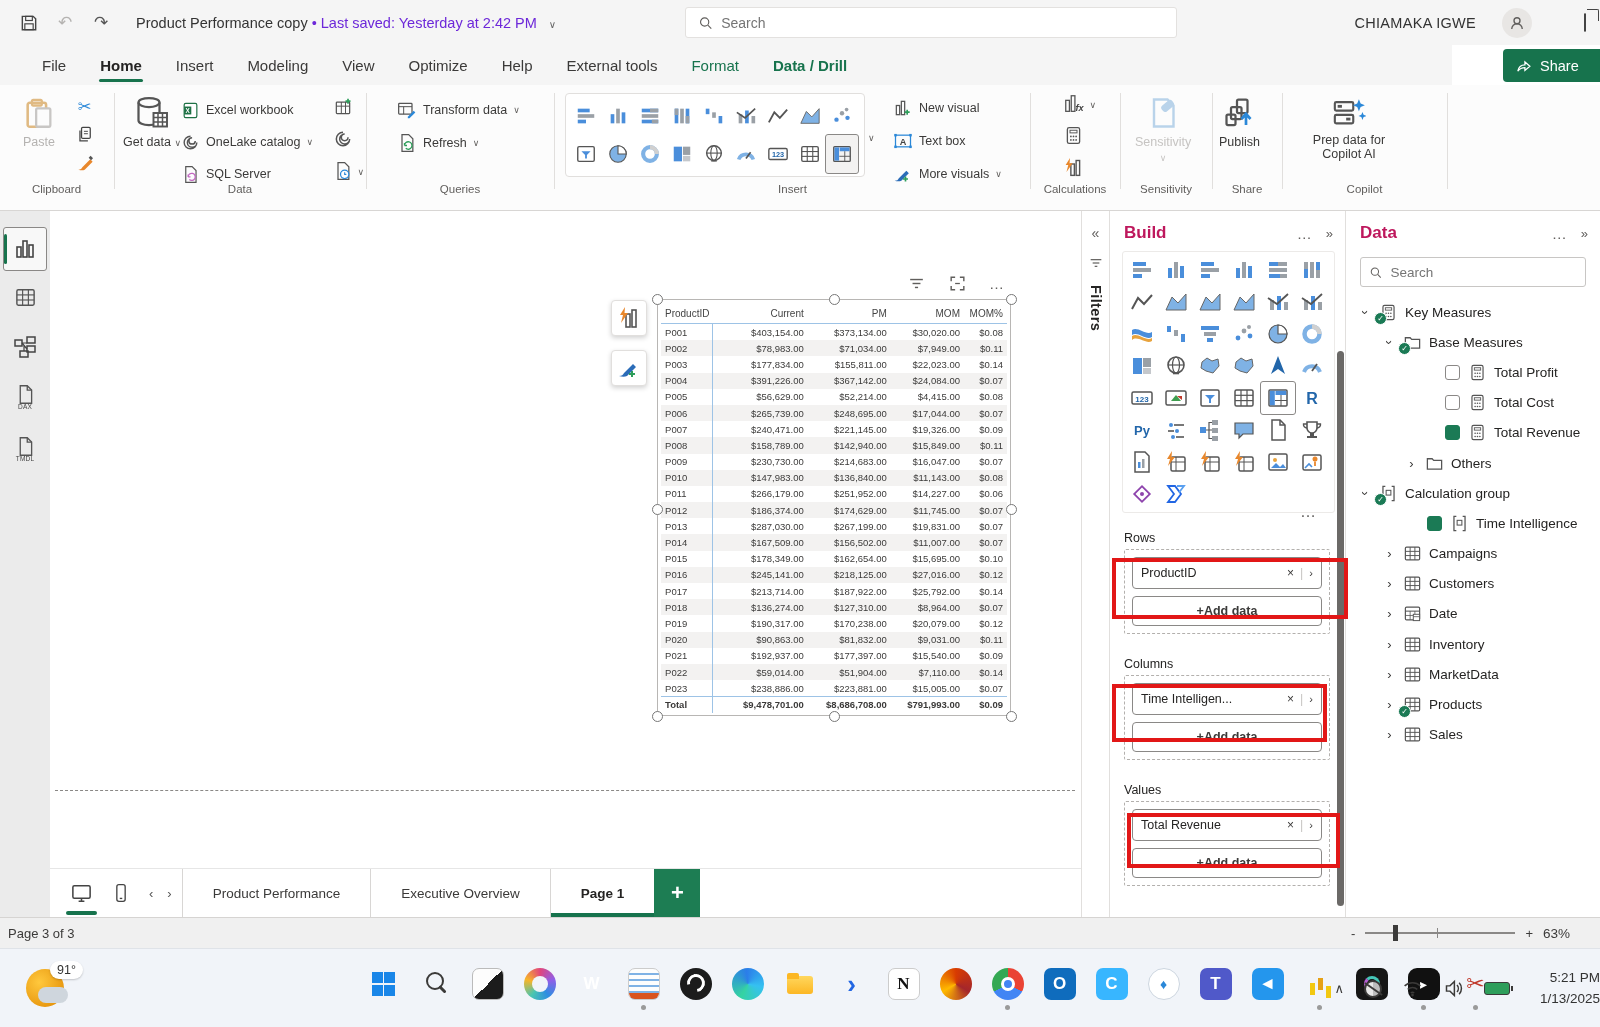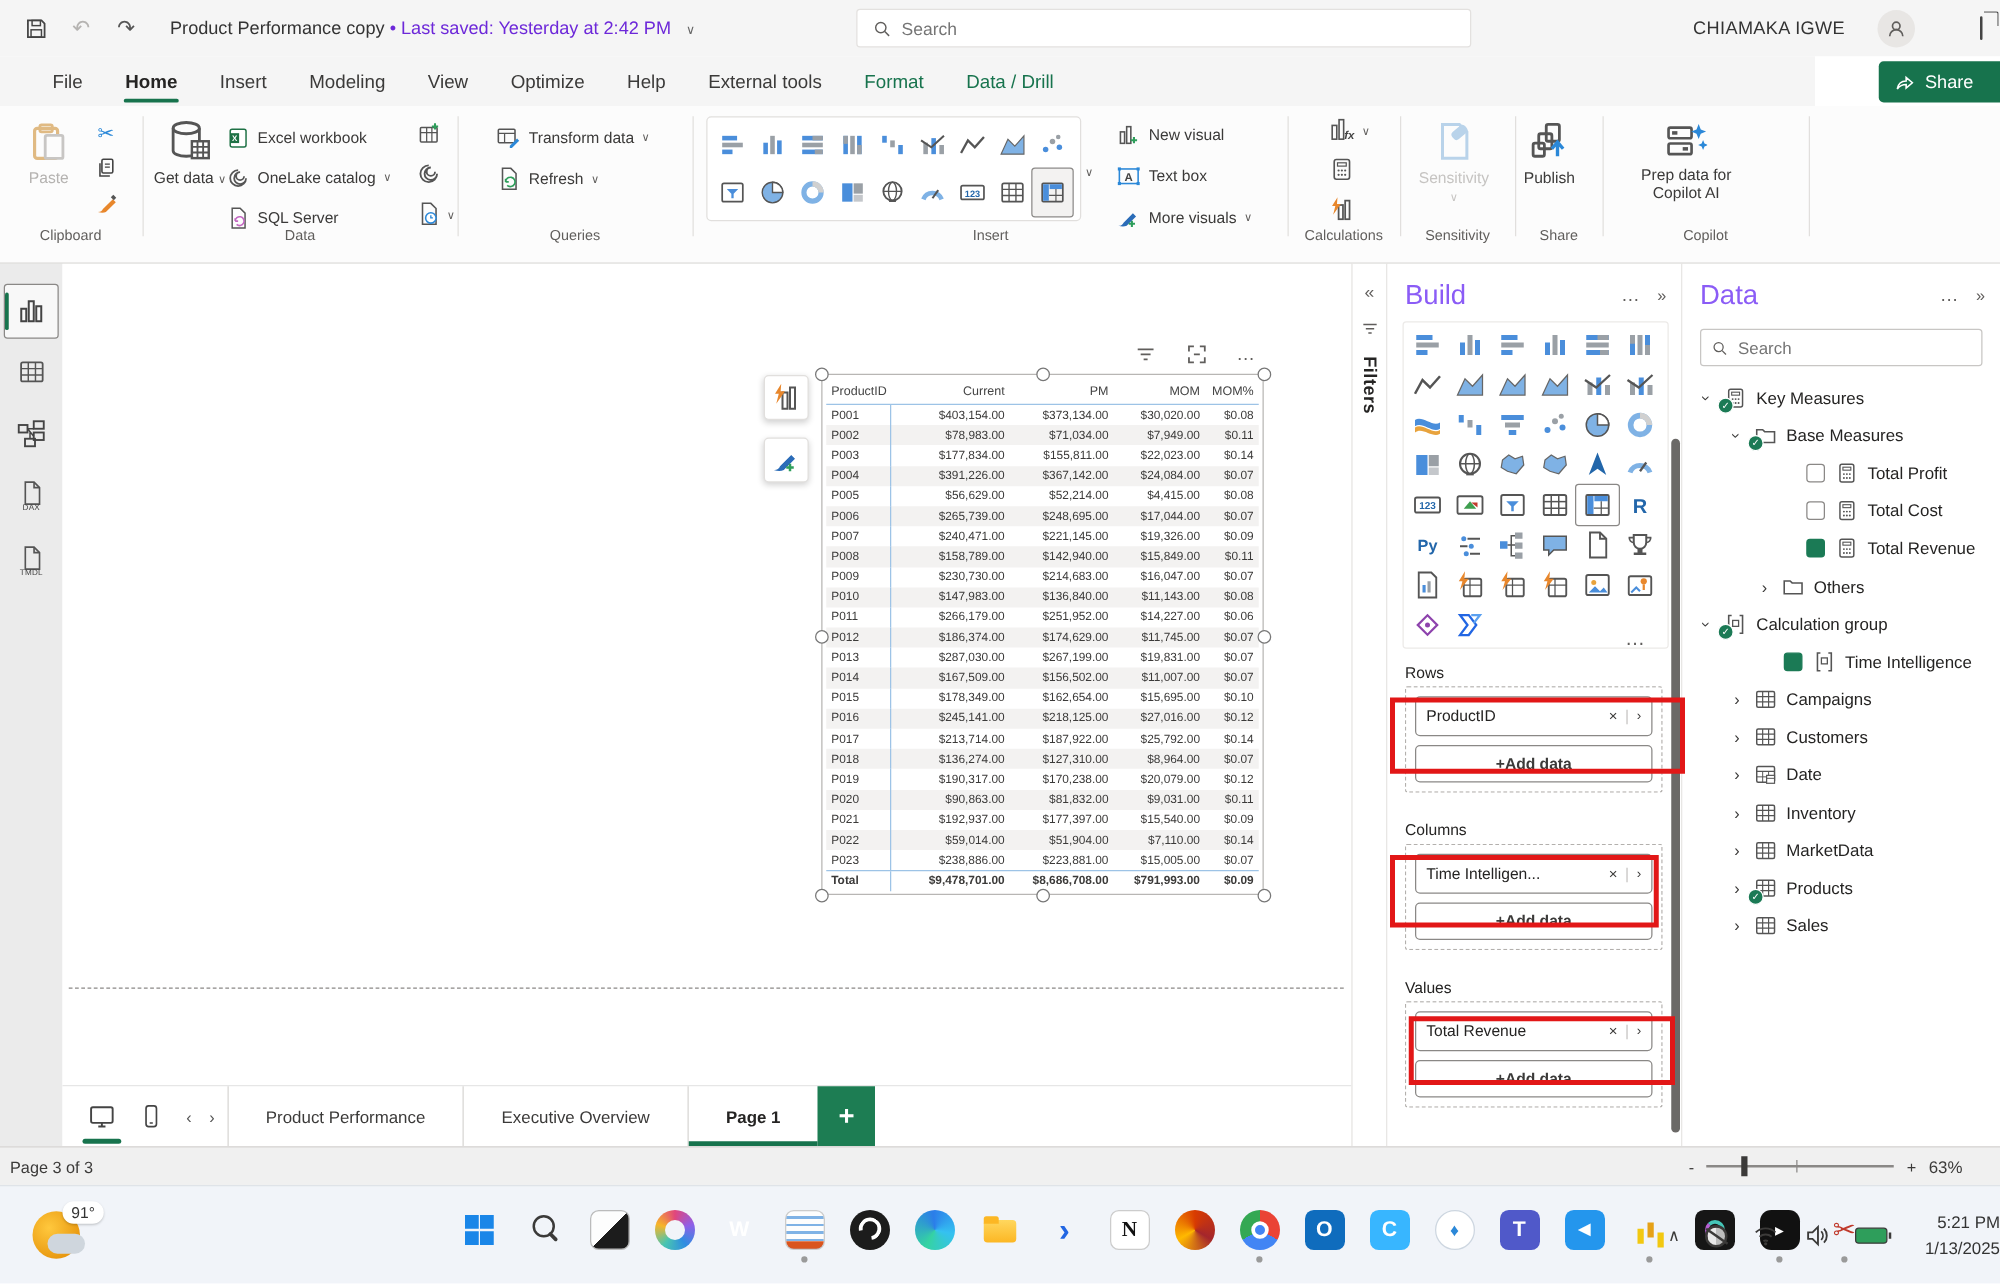--- a/index.html
+++ b/index.html
@@ -25,21 +25,21 @@
   .win-min { width:14px; height:2px; background:#444; margin-top:6px; }
   .win-restore { width:12px; height:12px; border:1.5px solid #444; border-radius:2px; position:relative; }
   .win-restore:before { content:""; position:absolute; left:2px; top:-5px; width:11px; height:11px; border:1.5px solid #444; border-left:none; border-bottom:none; border-radius:0 2px 0 0; }
 
   
   .menubar { position:absolute; left:0; top:45px; width:1452px; height:40px; background:#f5f5f5; display:flex; align-items:flex-end; padding-left:25px; gap:0; }
   .menu-item { font-size:15px; color:#3b3a39; padding:0 17px; height:40px; display:flex; align-items:center; position:relative; cursor:default; white-space:nowrap; }
   .menu-item.active { font-weight:700; color:#252423; }
   .menu-item.active:after { content:""; position:absolute; left:16px; right:16px; bottom:3px; height:3px; background:var(--green); border-radius:2px; }
   .menu-item.accent { color:var(--green); }
-  .menu-item.accent.bold { font-weight:400; }
+  .menu-item.accent.bold { font-weight:700; }
   .share-btn { position:absolute; left:1503px; top:4px; width:110px; height:33px; background:var(--green); color:#fff; border-radius:4px; display:flex; align-items:center; gap:8px; padding:0 12px; font-size:14.5px; }
 
   :root { --green:#17734d; --red:#e21717; --bluechart:#4a8edb; --panebrd:#e1dfdd; }
 
   
   .ribbon { position:absolute; left:0; top:85px; width:1600px; height:126px; background:#fcfcfc; border-bottom:1px solid #d8d6d4; }
   .rgroup { position:absolute; top:0; height:112px; }
   .rglabel { position:absolute; bottom:2px; left:0; right:0; text-align:center; font-size:11.5px; color:#605e5c; }
   .rdivider { position:absolute; top:8px; width:1px; height:96px; background:#e1dfdd; }
   .bigbtn { display:flex; flex-direction:column; align-items:center; justify-content:flex-start; gap:4px; font-size:12.5px; color:#3b3a39; text-align:center; }
@@ -63,21 +63,21 @@
   .canvas { position:relative; height:657px; background:#fff; overflow:hidden; }
   .page-dash { position:absolute; left:5px; top:579px; width:1020px; border-top:1.5px dashed #8a8886; }
 
   
   .visual { position:absolute; left:607px; top:88px; width:354px; height:417px; background:#fff; border:1px solid #b8b6b4; }
   .handle { position:absolute; width:11px; height:11px; background:#fff; border:1px solid #777; border-radius:50%; z-index:5; }
   .vheader { position:absolute; left:857px; top:63px; display:flex; gap:22px; align-items:center; color:#605e5c; }
   .float-btn { position:absolute; left:561px; width:36px; height:36px; background:#fff; border:1px solid #e1dfdd; border-radius:4px; box-shadow:0 2px 5px rgba(0,0,0,.18); display:flex; align-items:center; justify-content:center; }
   .vtable { position:absolute; inset:4px 3px; font-size:9.5px; color:#3b3a39; }
   .vthead { display:flex; height:20px; align-items:center; font-size:10px; color:#444; border-bottom:1px solid #9dc3e6; }
-  .vrows > div, .vtotal { display:flex; height:16.2px; align-items:center; }
+  .vrows > div, .vtotal { display:flex; height:16.2px; align-items:center;justify-content:flex-end; }
   .vrows > div:nth-of-type(even) { background:#f3f2f1; }
   .vtotal { font-weight:700; border-top:1px solid #9dc3e6; }
   .c0{width:15%; padding-left:4px; border-right:1px solid #9dc3e6; align-self:stretch; display:flex; align-items:center;}
   .vthead .c0{border-right:none;}
   .c1{width:28%; text-align:right; padding-right:6px;}
   .c2{width:24%; text-align:right; padding-right:6px;}
   .c3{width:20%; text-align:right; padding-right:2px;}
   .c4{width:13%; text-align:right; padding-right:4px;}
   .vthead .c1,.vthead .c2{text-align:right; padding-left:8px;}
 
@@ -92,21 +92,21 @@
   .pb-tab.active:after { content:""; position:absolute; left:0; right:0; bottom:0; height:4px; background:var(--green); }
   .pb-add { width:46px; background:#1d7d53; color:#fff; font-size:22px; display:flex; align-items:center; justify-content:center; font-weight:700; }
 
   
   .fstrip { width:29px; flex:none; background:#fff; border-left:1px solid var(--panebrd); border-right:1px solid var(--panebrd); display:flex; flex-direction:column; align-items:center; padding-top:14px; gap:14px; }
   .fstrip .vtext { writing-mode:vertical-rl; font-size:14.5px; font-weight:700; color:#252423; letter-spacing:.4px; }
 
   
   .build { width:236px; flex:none; background:#fff; position:relative; border-right:1px solid var(--panebrd); }
   .pane-head { display:flex; align-items:center; padding:12px 12px 6px 14px; }
-  .pane-title { font-size:22px; font-weight:400; color:#8b5cf6; flex:1; }
+  .pane-title { font-size:17px; font-weight:700; color:#be185d; flex:1; }
   .pane-more { color:#605e5c; font-size:15px; margin-right:14px; }
   .pane-coll { color:#605e5c; font-size:13px; }
   .vgrid { margin:2px 10px 0 12px; border:1px solid #eceae8; border-radius:3px; display:flex; flex-wrap:wrap; padding:2px; }
   .vgrid .vg { width:34px; height:32px; display:flex; align-items:center; justify-content:center; }
   .vgrid .vg.selected { outline:1.5px solid #8a8886; border-radius:2px; }
   .bsection { position:absolute; left:14px; width:206px; }
   .bsection .blabel { font-size:12.5px; color:#252423; margin-bottom:4px; }
   .well { border:1px dashed #b3b0ad; border-radius:2px; padding:7px; }
   .pill { height:32px; border:1px solid #8a8886; border-radius:4px; display:flex; align-items:center; padding:0 8px; font-size:12.5px; color:#252423; background:#fff; }
   .pill .plabel { flex:1; white-space:nowrap; overflow:hidden; }

